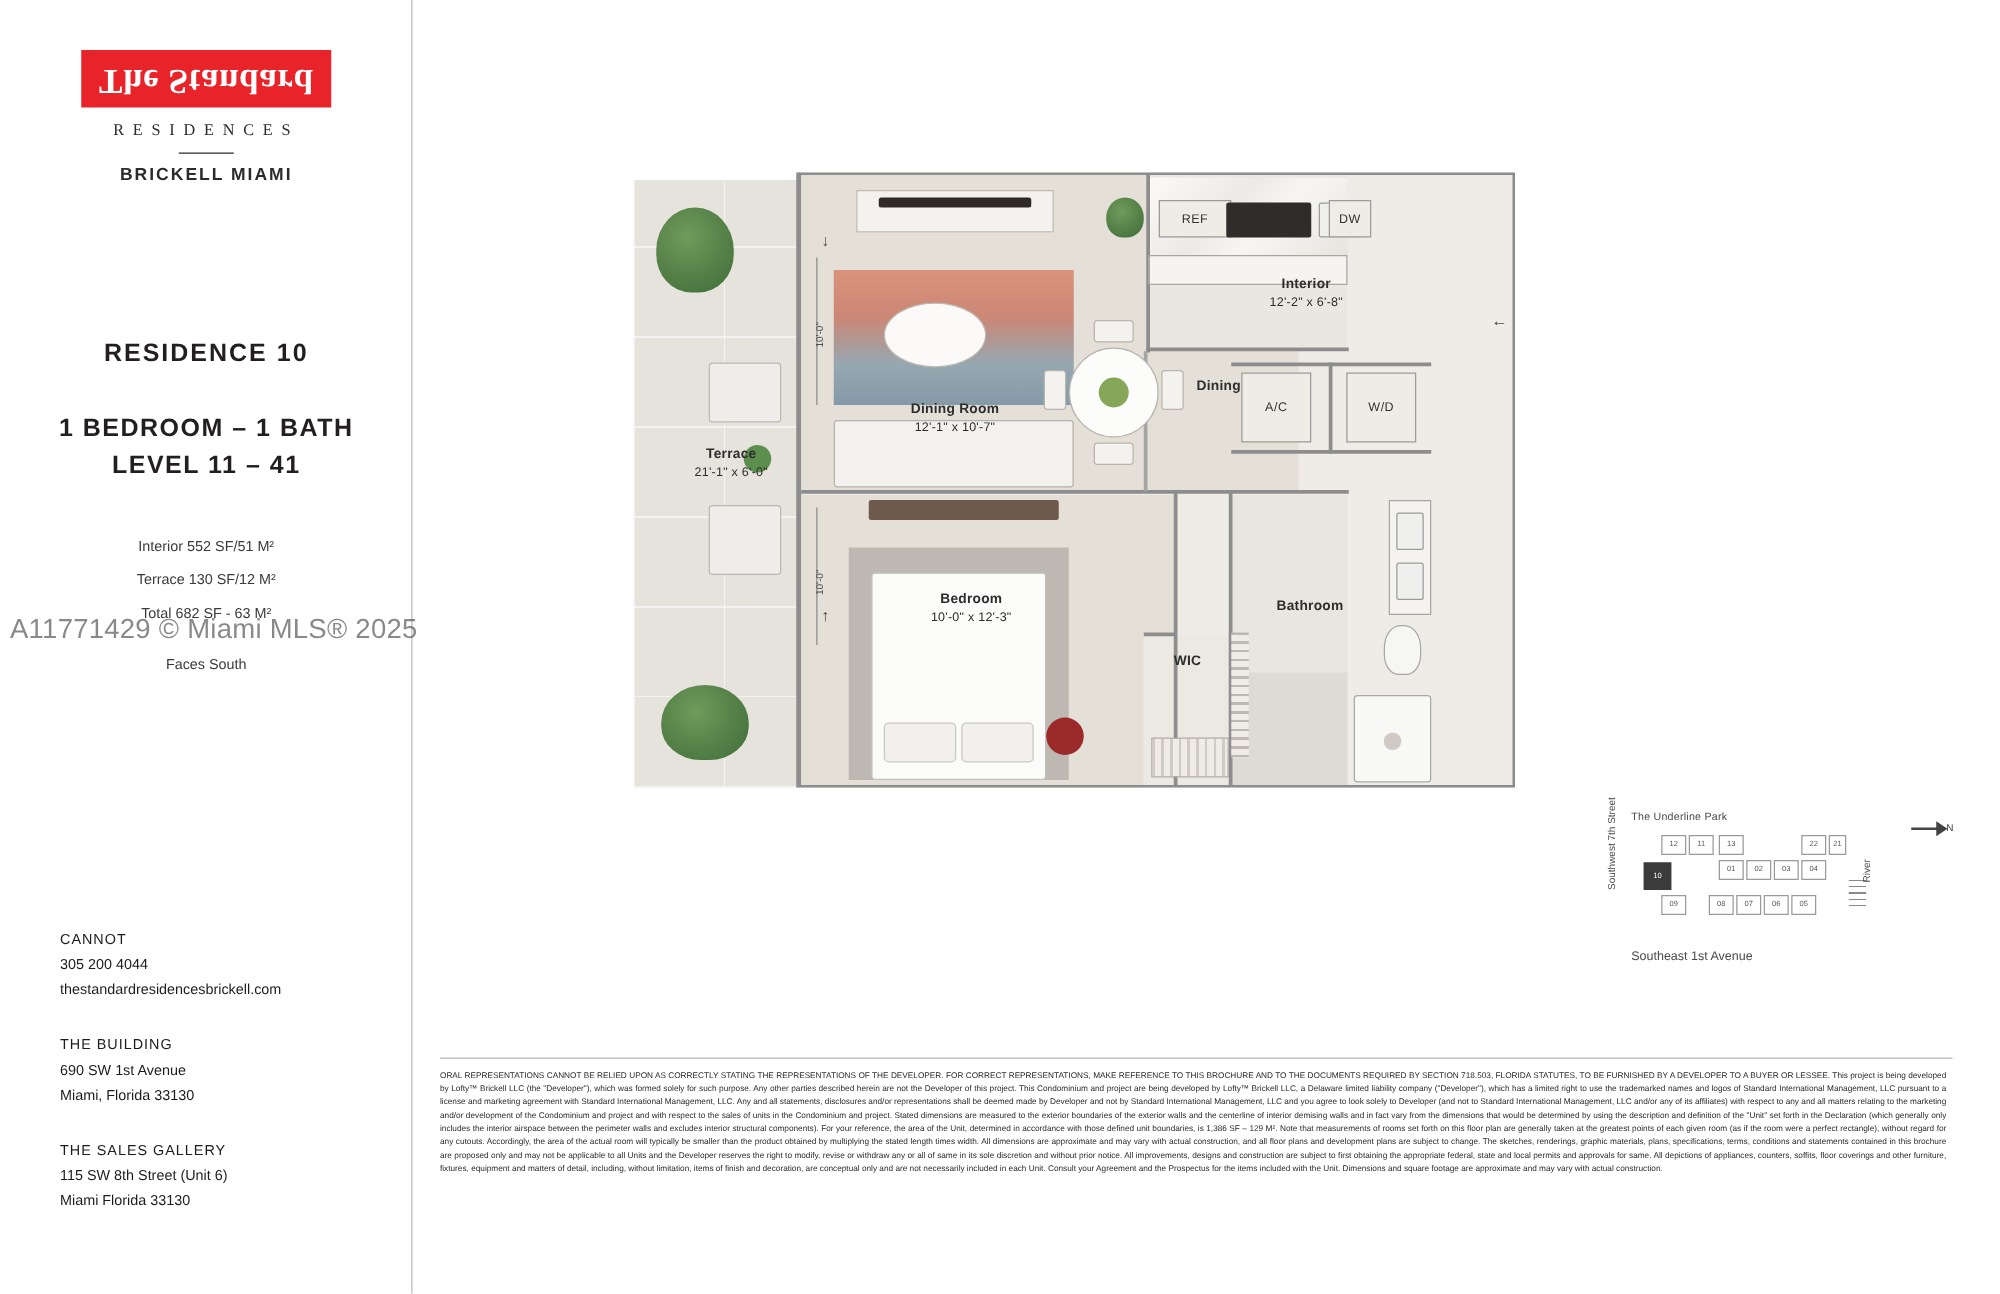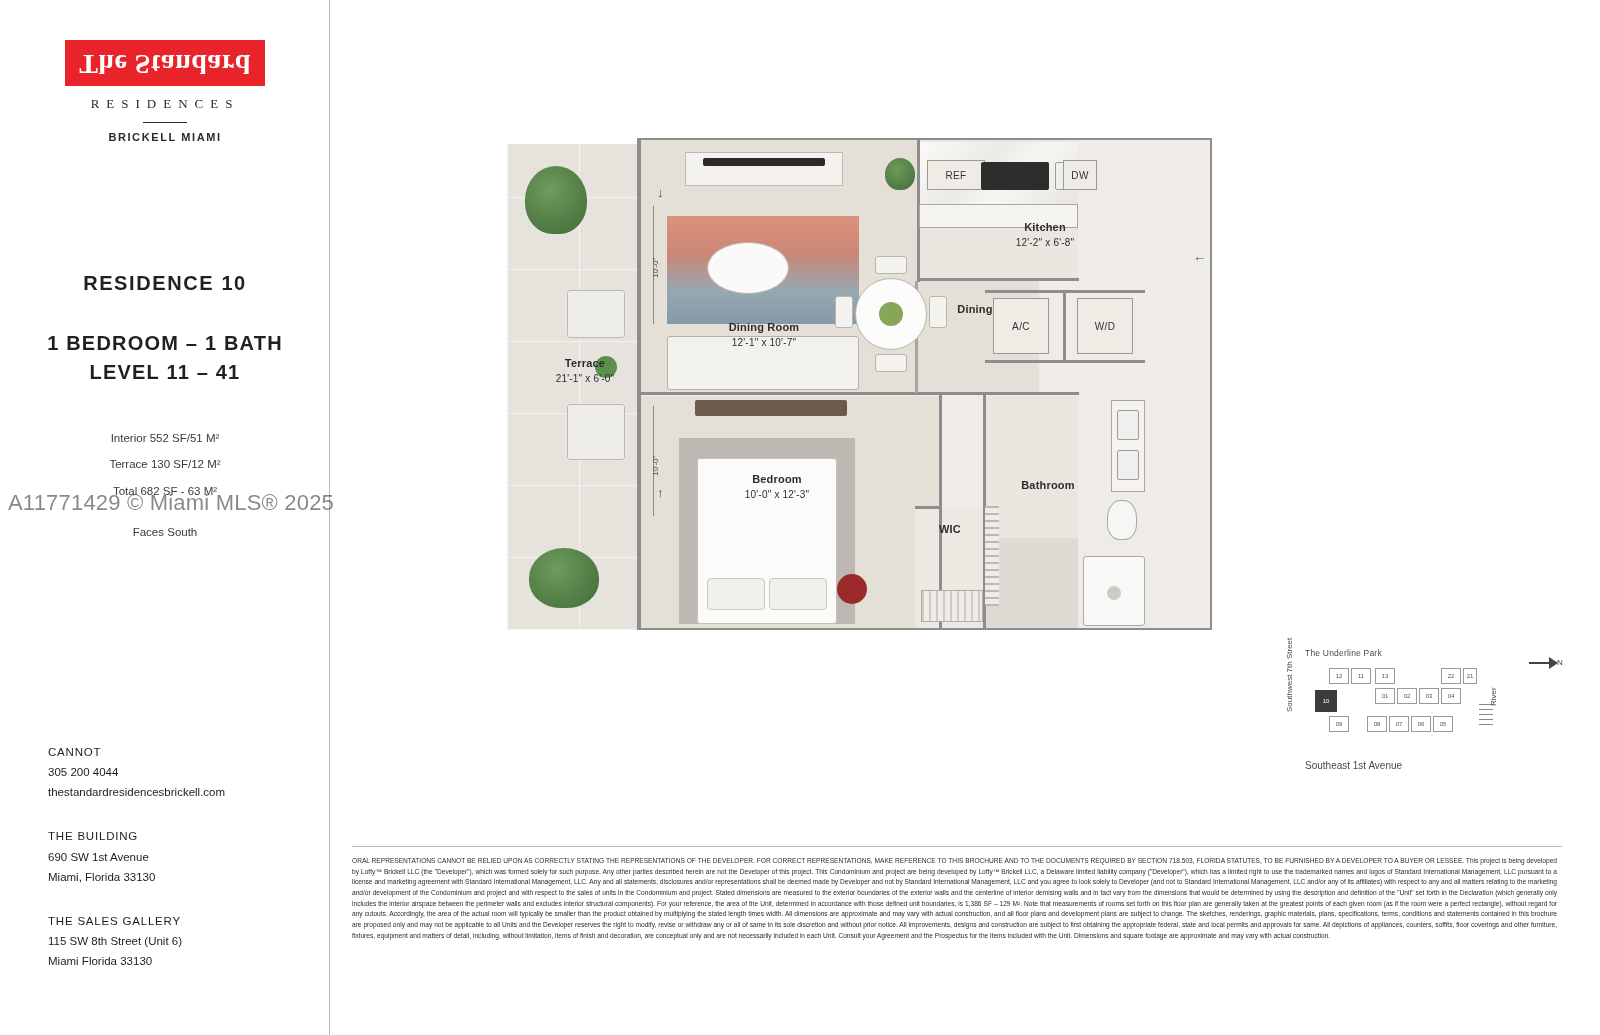--- a/index.html
+++ b/index.html
@@ -46,21 +46,21 @@
     color: #2b2b2b;
     font-family: "Liberation Serif", serif;
   }
   .logo-rule {
     width: 44px;
     height: 1px;
     background: #2b2b2b;
     margin: 10px auto 8px auto;
   }
   .logo-city {
-    font-size: 11px;
+    font-size: 14px;
     letter-spacing: 1.6px;
     font-weight: bold;
     color: #2b2b2b;
   }
 
   .res-block {
     position: absolute;
     left: 0; top: 272px;
     width: 330px;
     text-align: center;
@@ -487,21 +487,21 @@
 
     <div class="label" style="left:18px;top:218px;width:120px;">
       <b>Terrace</b>
       <span class="dim">21'-1" x 6'-0"</span>
     </div>
     <div class="label" style="left:172px;top:182px;width:170px;">
       <b>Dining Room</b>
       <span class="dim">12'-1" x 10'-7"</span>
     </div>
     <div class="label" style="left:458px;top:82px;width:160px;">
-      <b>Kitchen</b>
+      <b>Interior</b>
       <span class="dim">12'-2" x 6'-8"</span>
     </div>
     <div class="label" style="left:428px;top:164px;width:80px;">
       <b>Dining</b>
     </div>
     <div class="label" style="left:200px;top:334px;width:140px;">
       <b>Bedroom</b>
       <span class="dim">10'-0" x 12'-3"</span>
     </div>
     <div class="label" style="left:486px;top:340px;width:110px;">

